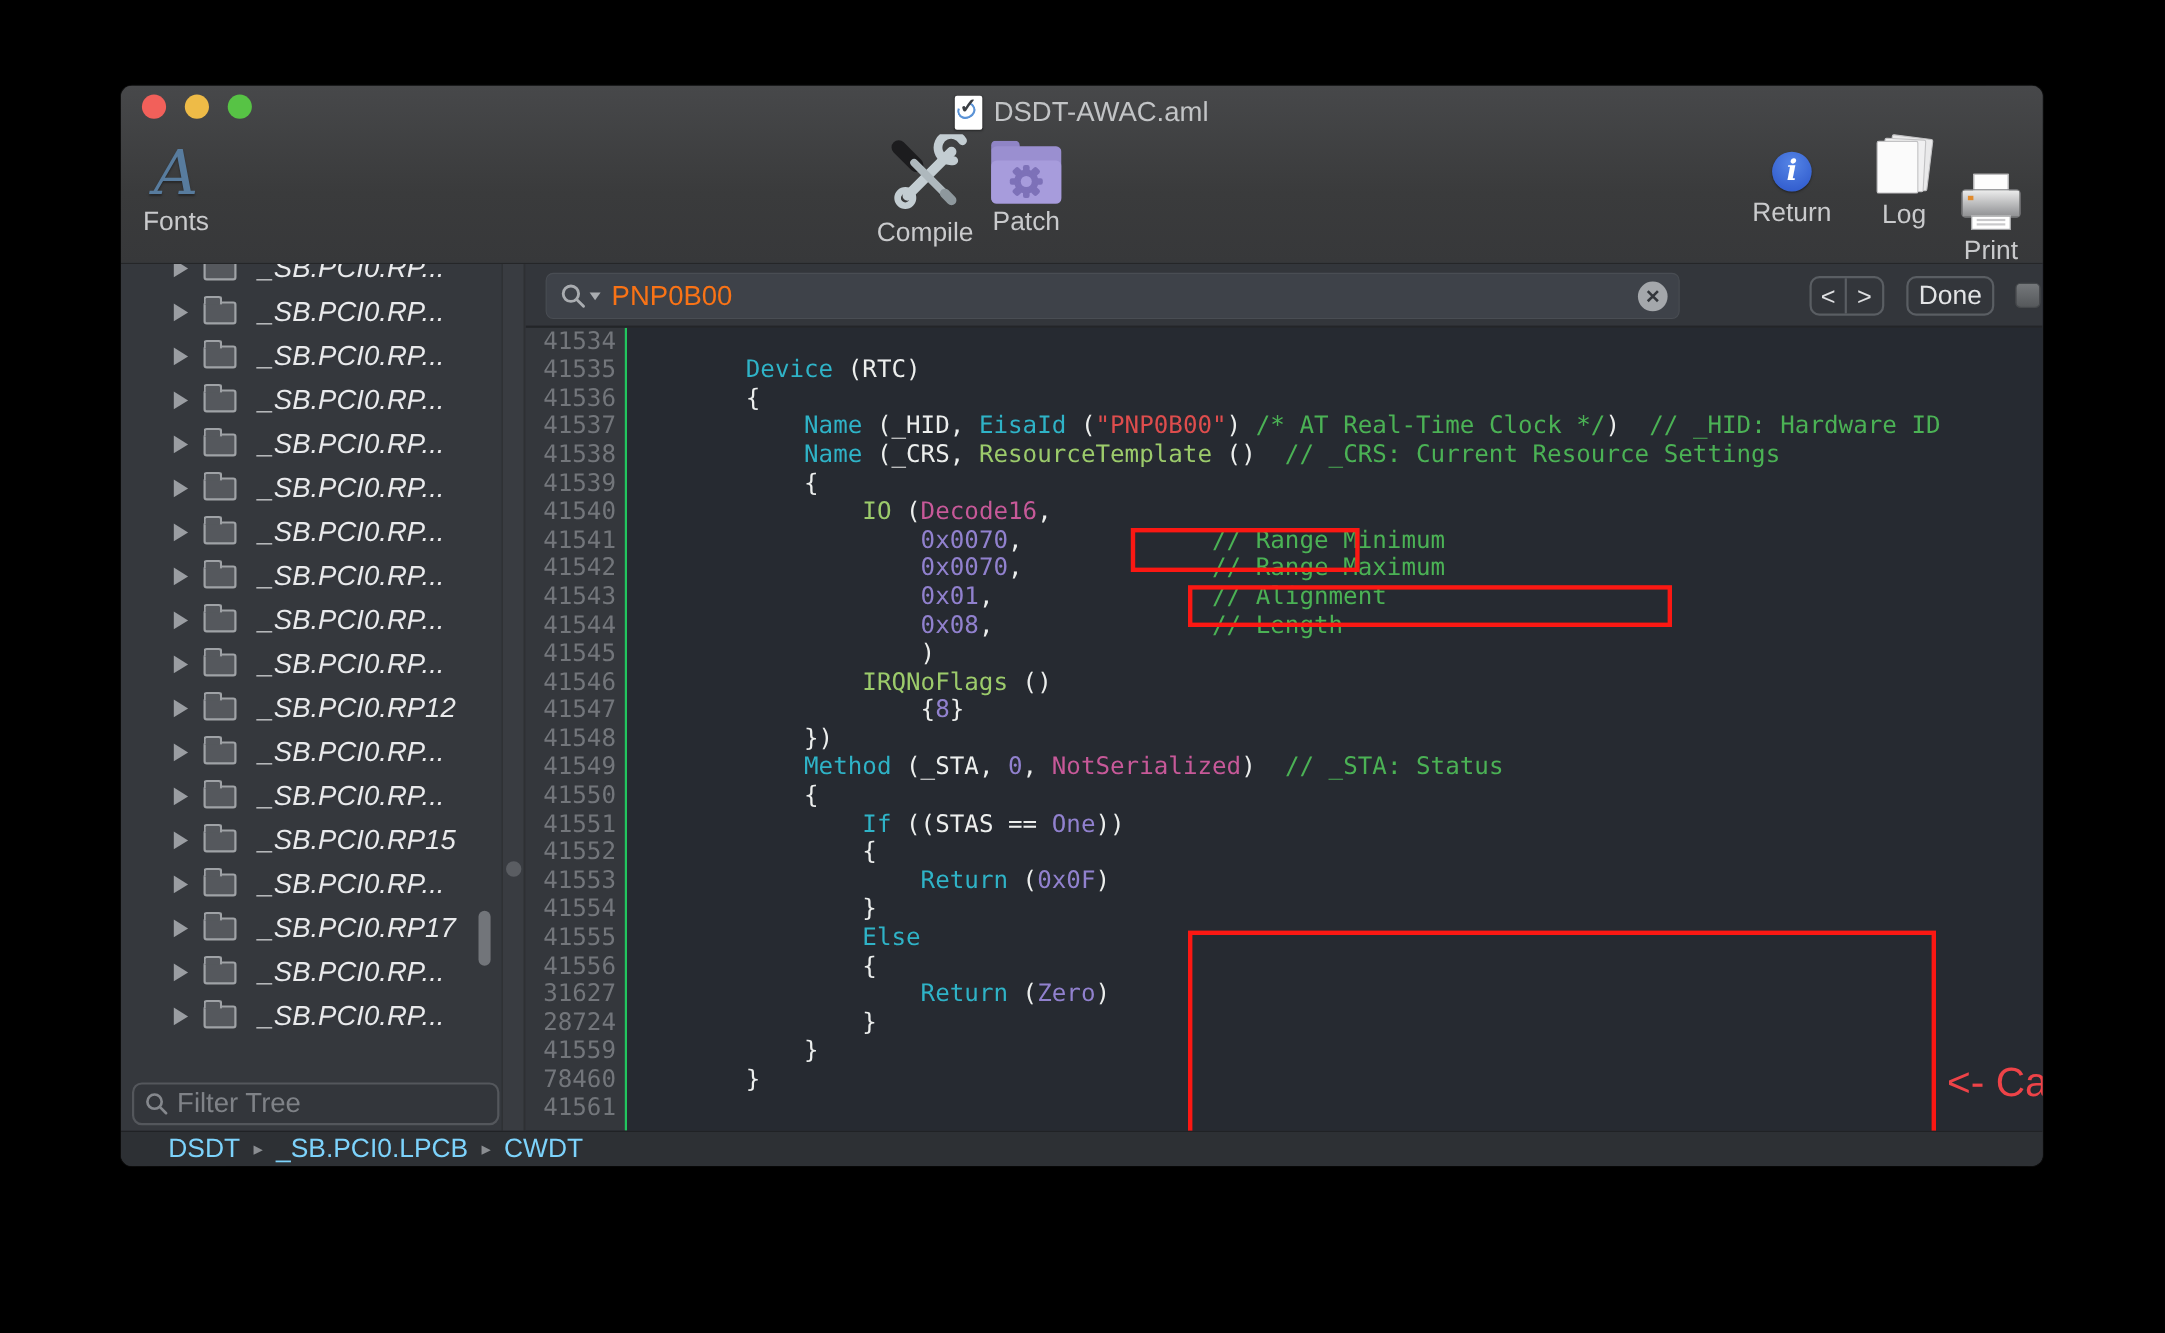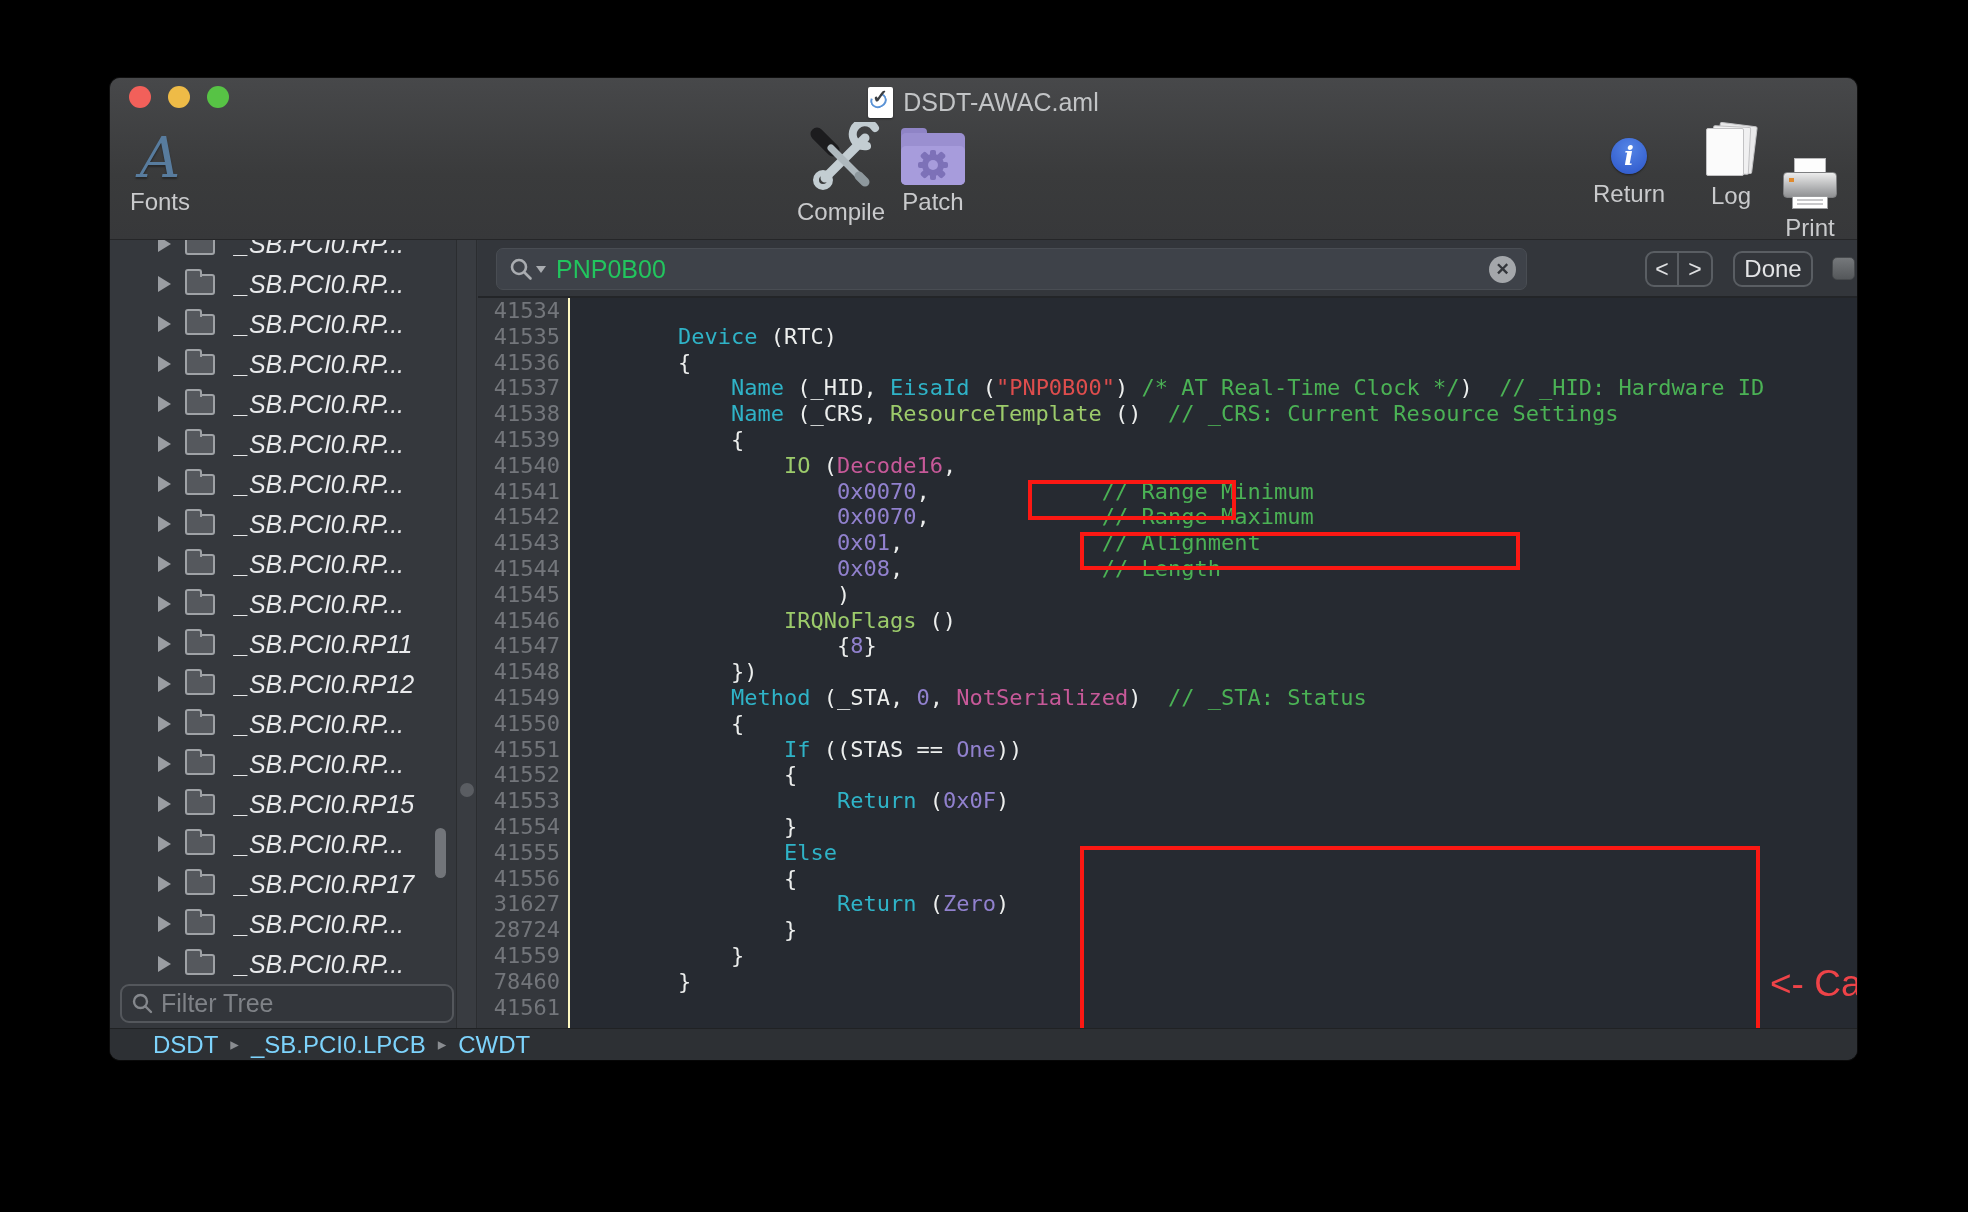--- a/index.html
+++ b/index.html
@@ -95,41 +95,41 @@
   
   .pane { position:absolute; left:368px; top:162px; width:1379px; height:788px; background:#262A31; }
   .searchstrip { position:absolute; left:0; top:0; width:100%; height:58px; background:#33363B;
                  border-bottom:2px solid #232528; }
   .searchfield { position:absolute; left:18px; top:8px; width:1031px; height:42px;
                  background:#3E4249; border:1px solid #494D53; border-radius:7px;
                  display:flex; align-items:center; }
   .searchfield .mag { margin-left:12px; }
   .scope-chev { width:0; height:0; border-top:7px solid #A9ACB0;
                 border-left:5px solid transparent; border-right:5px solid transparent; margin-left:3px; }
-  .search-input { flex:1; background:transparent; border:none; outline:none; color:#22c55e;
+  .search-input { flex:1; background:transparent; border:none; outline:none; color:#f97316;
                   font-size:25px; margin-left:10px; font-family:"Liberation Sans", sans-serif; }
   .clearbtn { width:27px; height:27px; border-radius:50%; background:#A4A7AB; color:#33363B;
               font-size:17px; font-weight:bold; display:flex; align-items:center; justify-content:center;
               margin-right:10px; cursor:default; }
   .segmented { position:absolute; left:1167px; top:11px; width:68px; height:36px;
                border:2px solid #5A5E63; border-radius:9px; display:flex; }
   .segmented .seg { width:50%; display:flex; align-items:center; justify-content:center;
                     color:#DFE0E2; font-size:23px; }
   .segmented .seg:first-child { border-right:2px solid #5A5E63; }
   .donebtn { position:absolute; left:1255px; top:11px; width:80px; height:36px;
              border:2px solid #5A5E63; border-radius:9px; color:#E3E4E6; font-size:24px;
              display:flex; align-items:center; justify-content:center; background:transparent; }
   .replacebox { position:absolute; left:1354px; top:17px; width:23px; height:23px; border-radius:5px;
                 background:linear-gradient(#75787B,#55585B); border:1px solid #46494C;
                 appearance:none; -webkit-appearance:none; }
 
   
   .codearea { position:absolute; left:0; top:58px; width:100%; height:730px; overflow:hidden; }
   .gutter { position:absolute; left:0; top:0; width:92px; height:100%; background:#34373C;
-            border-right:2px solid #fef9c3; color:#73767B;
+            border-right:2px solid #22c55e; color:#73767B;
             font-family:"DejaVu Sans Mono", monospace; font-size:22px; line-height:25.8px;
             text-align:right; padding-right:8px; }
   .codelines { position:absolute; left:94px; top:0; right:0; height:100%;
                font-family:"DejaVu Sans Mono", monospace; font-size:22px; line-height:25.8px;
                white-space:pre; }
   .tk-p { color:#ECEEED; } .tk-k { color:#2FB3C7; } .tk-r { color:#9CCB6B; }
   .tk-n { color:#9181CE; } .tk-t { color:#C75999; } .tk-s { color:#DE4D4D; }
   .tk-c { color:#4BB255; }
 
   .redbox { position:absolute; border:4px solid #FB1813; pointer-events:none; }
@@ -275,25 +275,20 @@
           </div>
           <div class="tree-row">
             <div class="disclosure"></div>
             <div class="folder"></div>
             <div class="tree-label">_SB.PCI0.RP...</div>
           </div>
           <div class="tree-row">
             <div class="disclosure"></div>
             <div class="folder"></div>
             <div class="tree-label">_SB.PCI0.RP...</div>
-          </div>
-          <div class="tree-row">
-            <div class="disclosure"></div>
-            <div class="folder"></div>
-            <div class="tree-label">_SB.PCI0.RP11</div>
           </div>
           <div class="tree-row">
             <div class="disclosure"></div>
             <div class="folder"></div>
             <div class="tree-label">_SB.PCI0.RP12</div>
           </div>
           <div class="tree-row">
             <div class="disclosure"></div>
             <div class="folder"></div>
             <div class="tree-label">_SB.PCI0.RP...</div>

